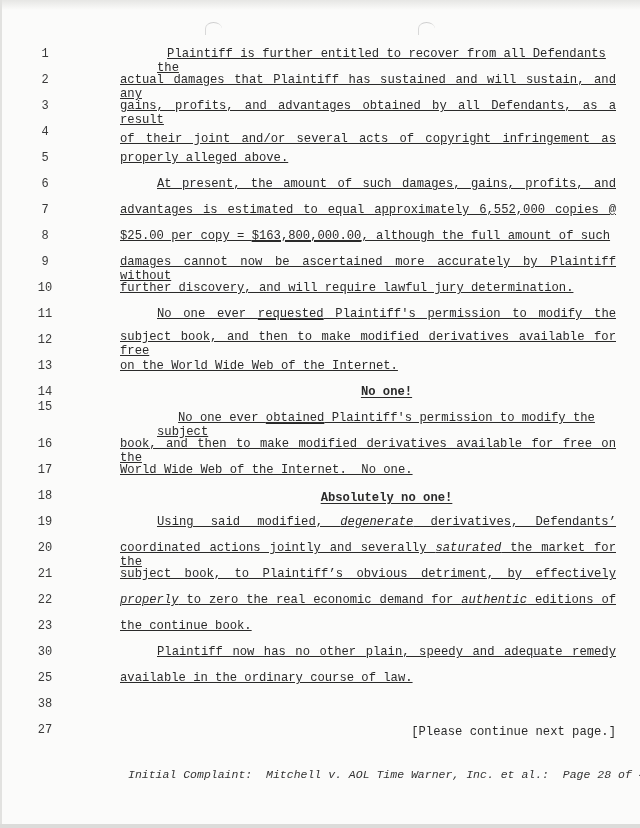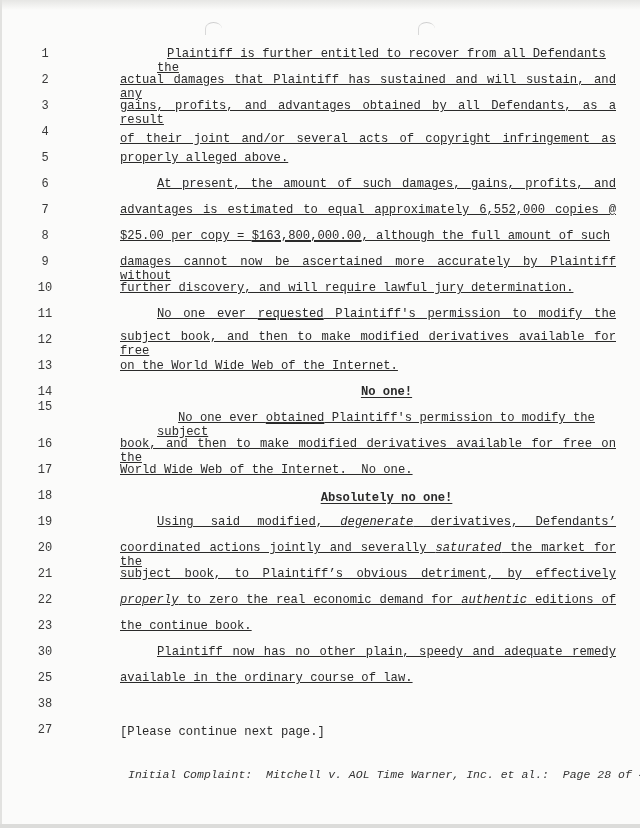--- a/index.html
+++ b/index.html
@@ -33,21 +33,21 @@
     }
     .tl {
       position: absolute; left: 120px; width: 496px;
       font-size: 12.2px; line-height: 14px; white-space: nowrap; text-decoration: underline;
     }
     .tl.just { text-align: justify; text-align-last: justify; white-space: normal; }
     .tl.ind { padding-left: 37px; width: 459px; text-align: center; }
     .u { text-decoration: underline; text-underline-offset: 2px; }
     .b { font-weight: bold; }
     .i { font-style: italic; }
-    .center { position: absolute; left: 120px; width: 496px; text-align: left; font-size: 12.2px; }
+    .center { position: absolute; left: 120px; width: 496px; text-align: right; font-size: 12.2px; }
     .footer {
       position: absolute; left: 128px; width: 488px; top: 768px;
       font-size: 11.5px; font-style: italic; text-align: right; color: #333;
     }
   </style>
 </head>
 <body>
 
 <div class="page-shadow-top"></div>
 <div class="page-edge-left"></div>

